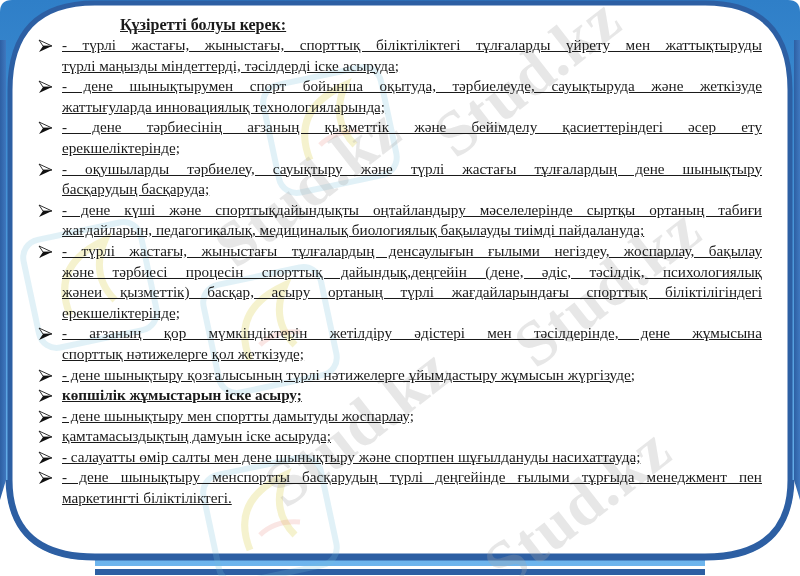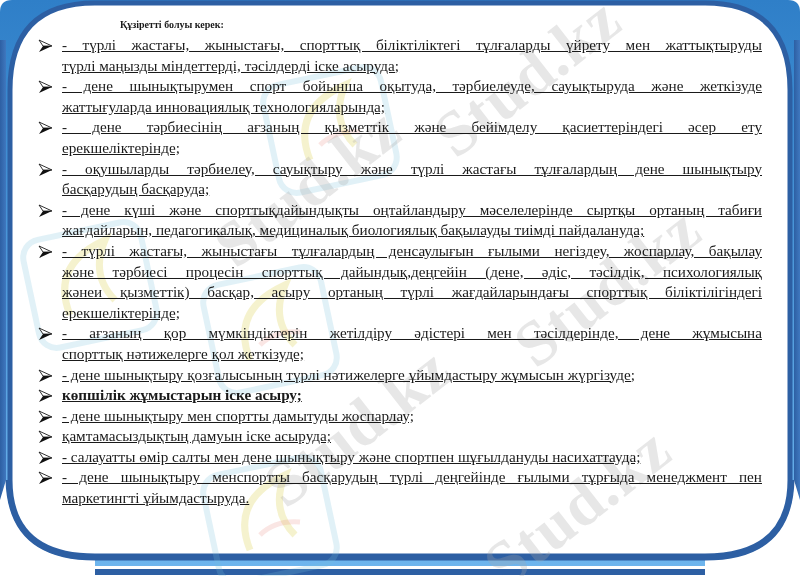--- a/index.html
+++ b/index.html
@@ -46,21 +46,22 @@
       left: 36px;
       top: 14px;
       width: 726px;
       font-family: "Liberation Serif", serif;
       font-size: 15.2px;
       line-height: 20.6px;
       color: #1a1a1a;
     }
     .title {
       font-weight: bold;
-      font-size: 10px;
+      text-decoration: underline;
+      font-size: 16px;
       margin-left: 84px;
       line-height: 21px;
       margin-bottom: 0px;
     }
     .list {
       list-style: none;
       margin: 0;
       padding: 0;
     }
     .item {
@@ -253,17 +254,17 @@
               <path d="M1,1 L14,7 L5,7 Z" fill="#fff" stroke="#111" stroke-width="0.8"></path>
             </svg></span>
           <span class="line last">- салауатты өмір салты мен дене шынықтыру және спортпен шұғылдануды насихаттауда;</span>
         </li>
         <li class="item justify-full">
           <span class="bullet"><svg viewBox="0 0 15 14" width="15" height="14" xmlns="http://www.w3.org/2000/svg">
               <path d="M1,1 L14,7 L1,13 L5,7 Z" fill="#111"></path>
               <path d="M1,1 L14,7 L5,7 Z" fill="#fff" stroke="#111" stroke-width="0.8"></path>
             </svg></span>
           <span class="line">- дене шынықтыру менспортты басқарудың түрлі деңгейінде ғылыми тұрғыда менеджмент пен</span>
-          <span class="line last">маркетингті ұйымдастыруда.</span>
+          <span class="line last">маркетингті біліктіліктегі.</span>
         </li>
       </ul>
   </div>
 </div>
 
 </body></html>

